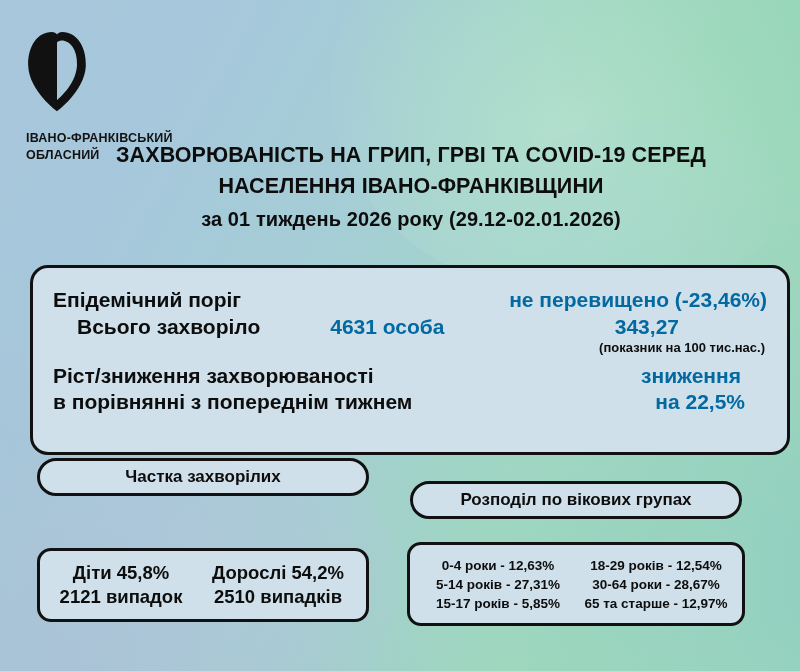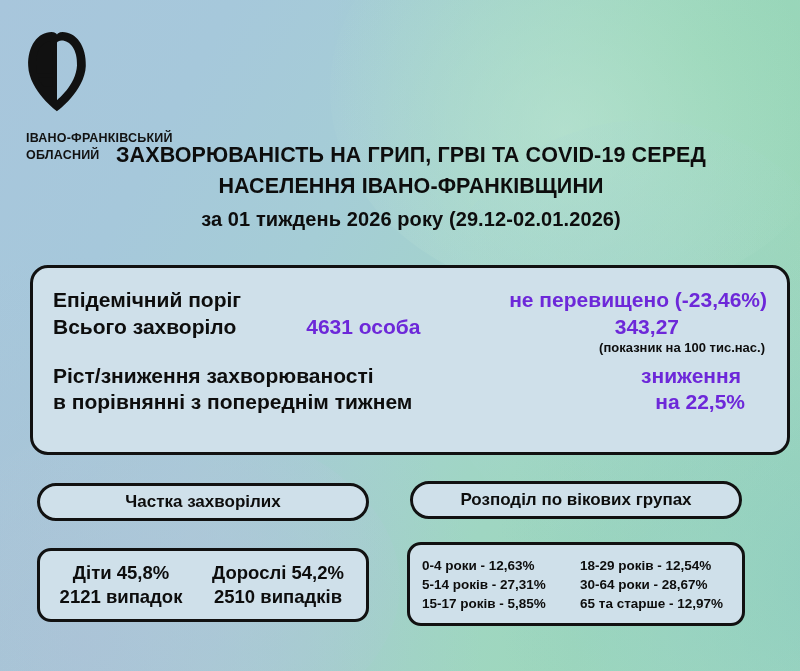--- a/index.html
+++ b/index.html
@@ -141,30 +141,31 @@
     white-space: nowrap;
   }
   .stat-label {
     font-size: 21px;
     font-weight: bold;
     color: #0d0d0d;
   }
   .stat-value {
     font-size: 21px;
     font-weight: bold;
-    color: #6d28d9;
+    color: #0369a1;
   }
   #row-threshold {
     margin-bottom: 3px;
   }
   #row-threshold .stat-value {
     margin-left: auto;
   }
   #row-total {
     margin-bottom: 1px;
+    margin-left: 24px;
   }
   #total-count {
     margin-left: 70px;
   }
   #total-rate {
     margin-left: auto;
     margin-right: 88px;
   }
   #rate-note {
     text-align: right;
@@ -185,21 +186,21 @@
     margin-top: 2px;
   }
   #trend-value2 {
     margin-left: auto;
     margin-right: 22px;
   }
 
   
   #pill-share {
     left: 37px;
-    top: 483px;
+    top: 458px;
     width: 332px;
     height: 38px;
     border-radius: 19px;
     display: flex;
     align-items: center;
     justify-content: center;
   }
   #pill-agegroups {
     left: 410px;
     top: 481px;
@@ -258,20 +259,21 @@
     padding: 8px 10px 8px 12px;
     display: flex;
     align-items: center;
   }
   #age-grid {
     display: grid;
     grid-template-columns: 152px 1fr;
     row-gap: 4px;
     column-gap: 6px;
     width: 100%;
+    text-align: center;
   }
   .age-entry {
     font-size: 13.5px;
     font-weight: bold;
     color: #0d0d0d;
     white-space: nowrap;
   }
 </style>
 </head>
 <body>

